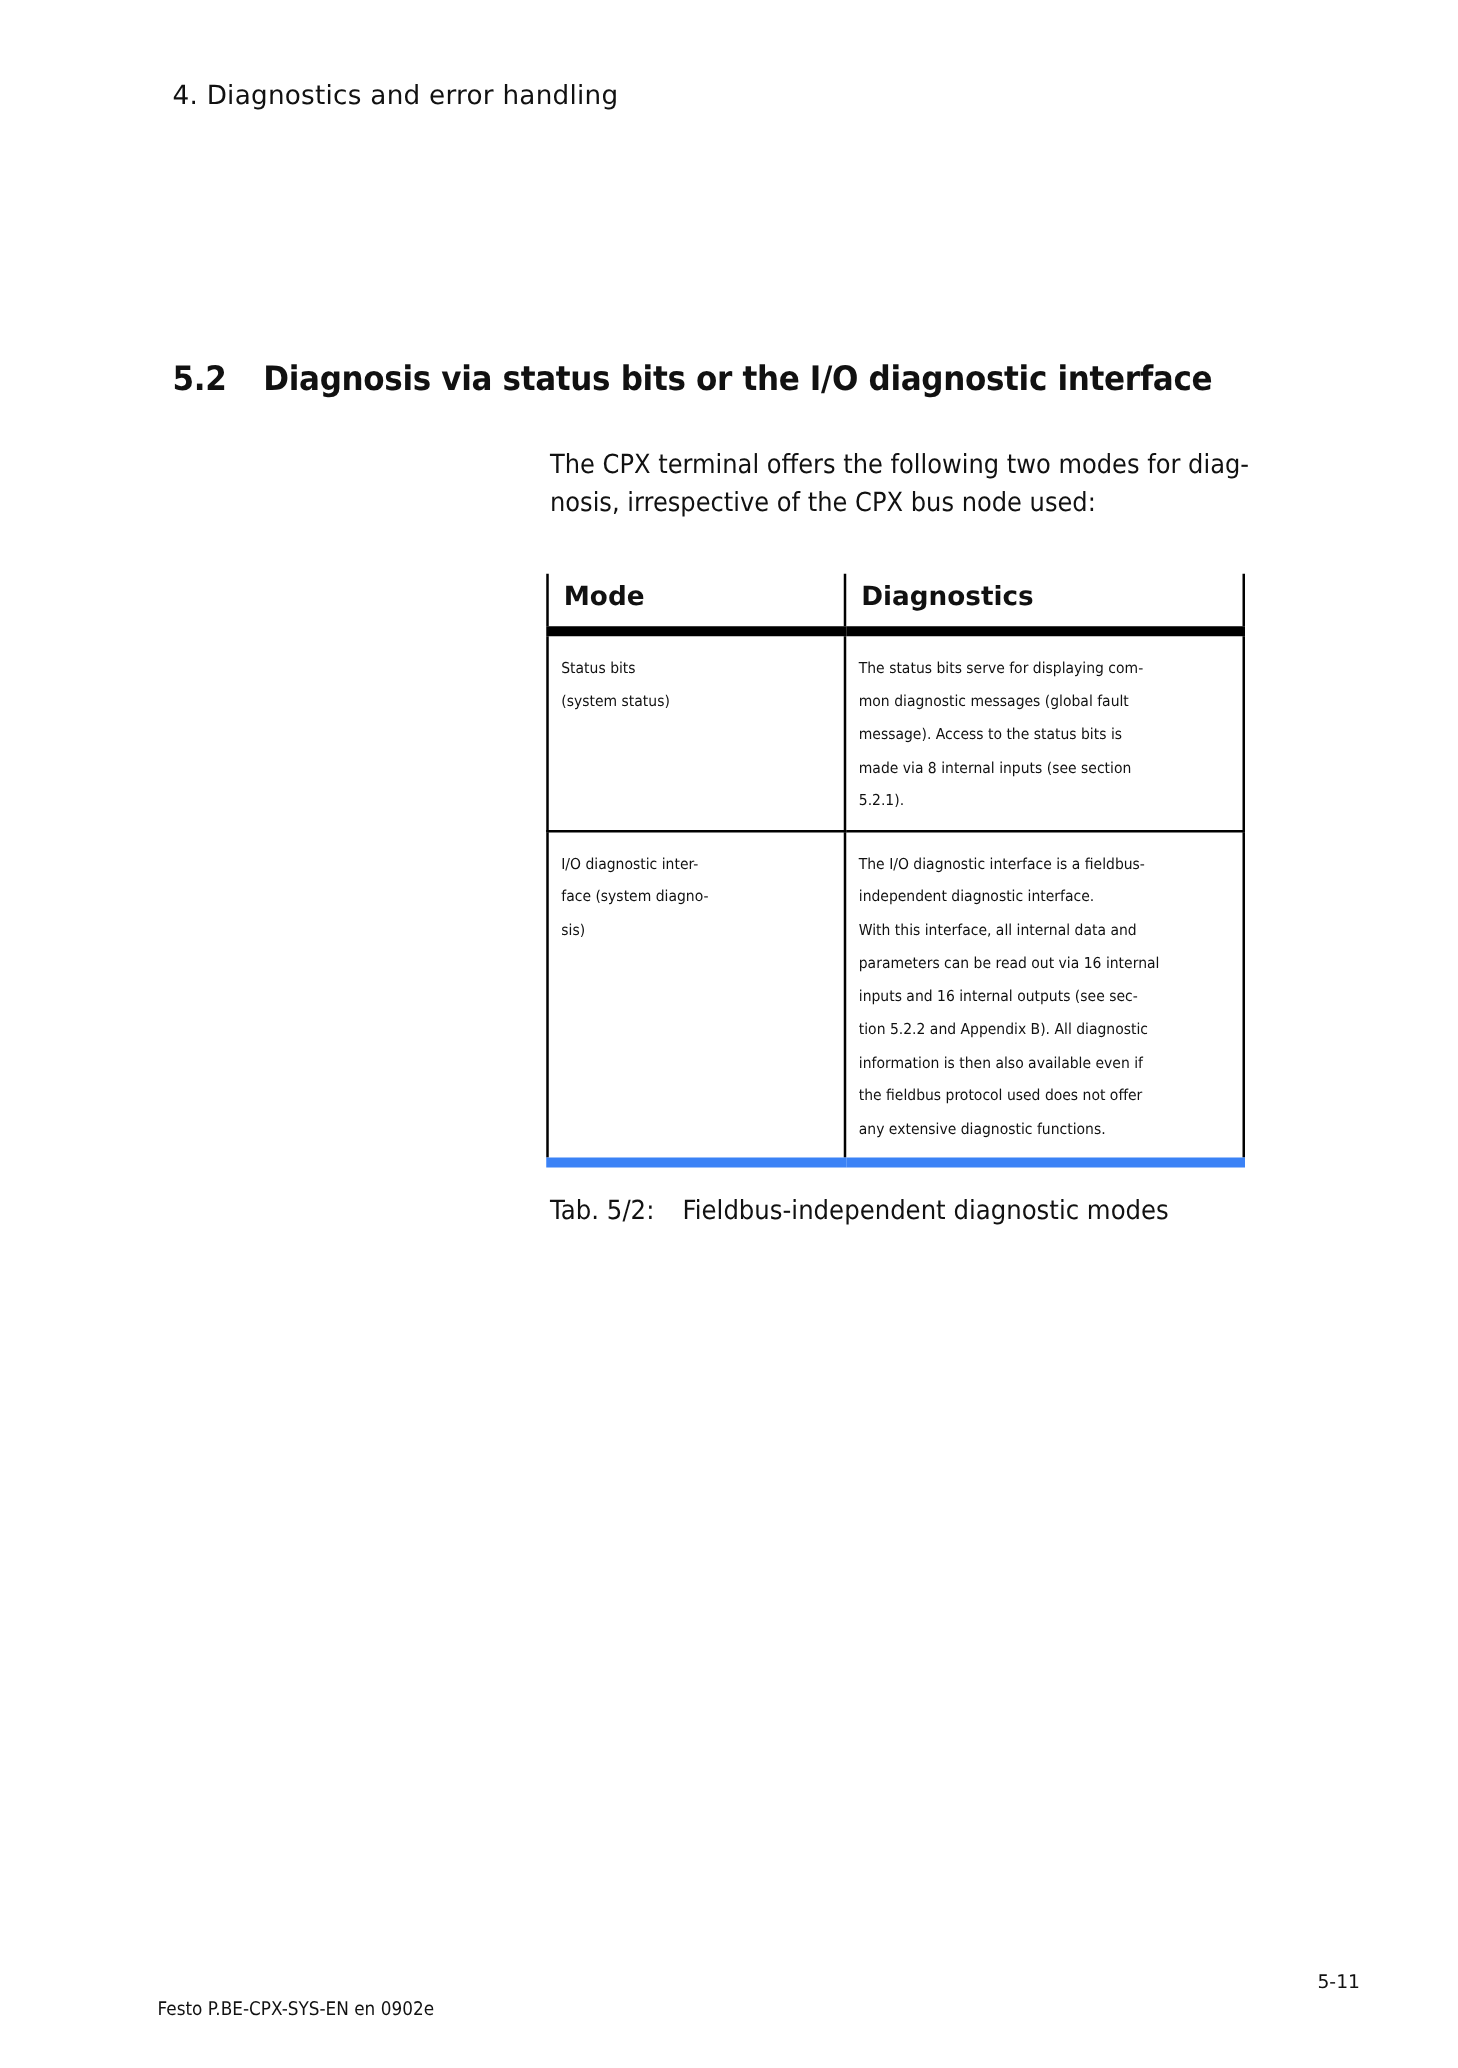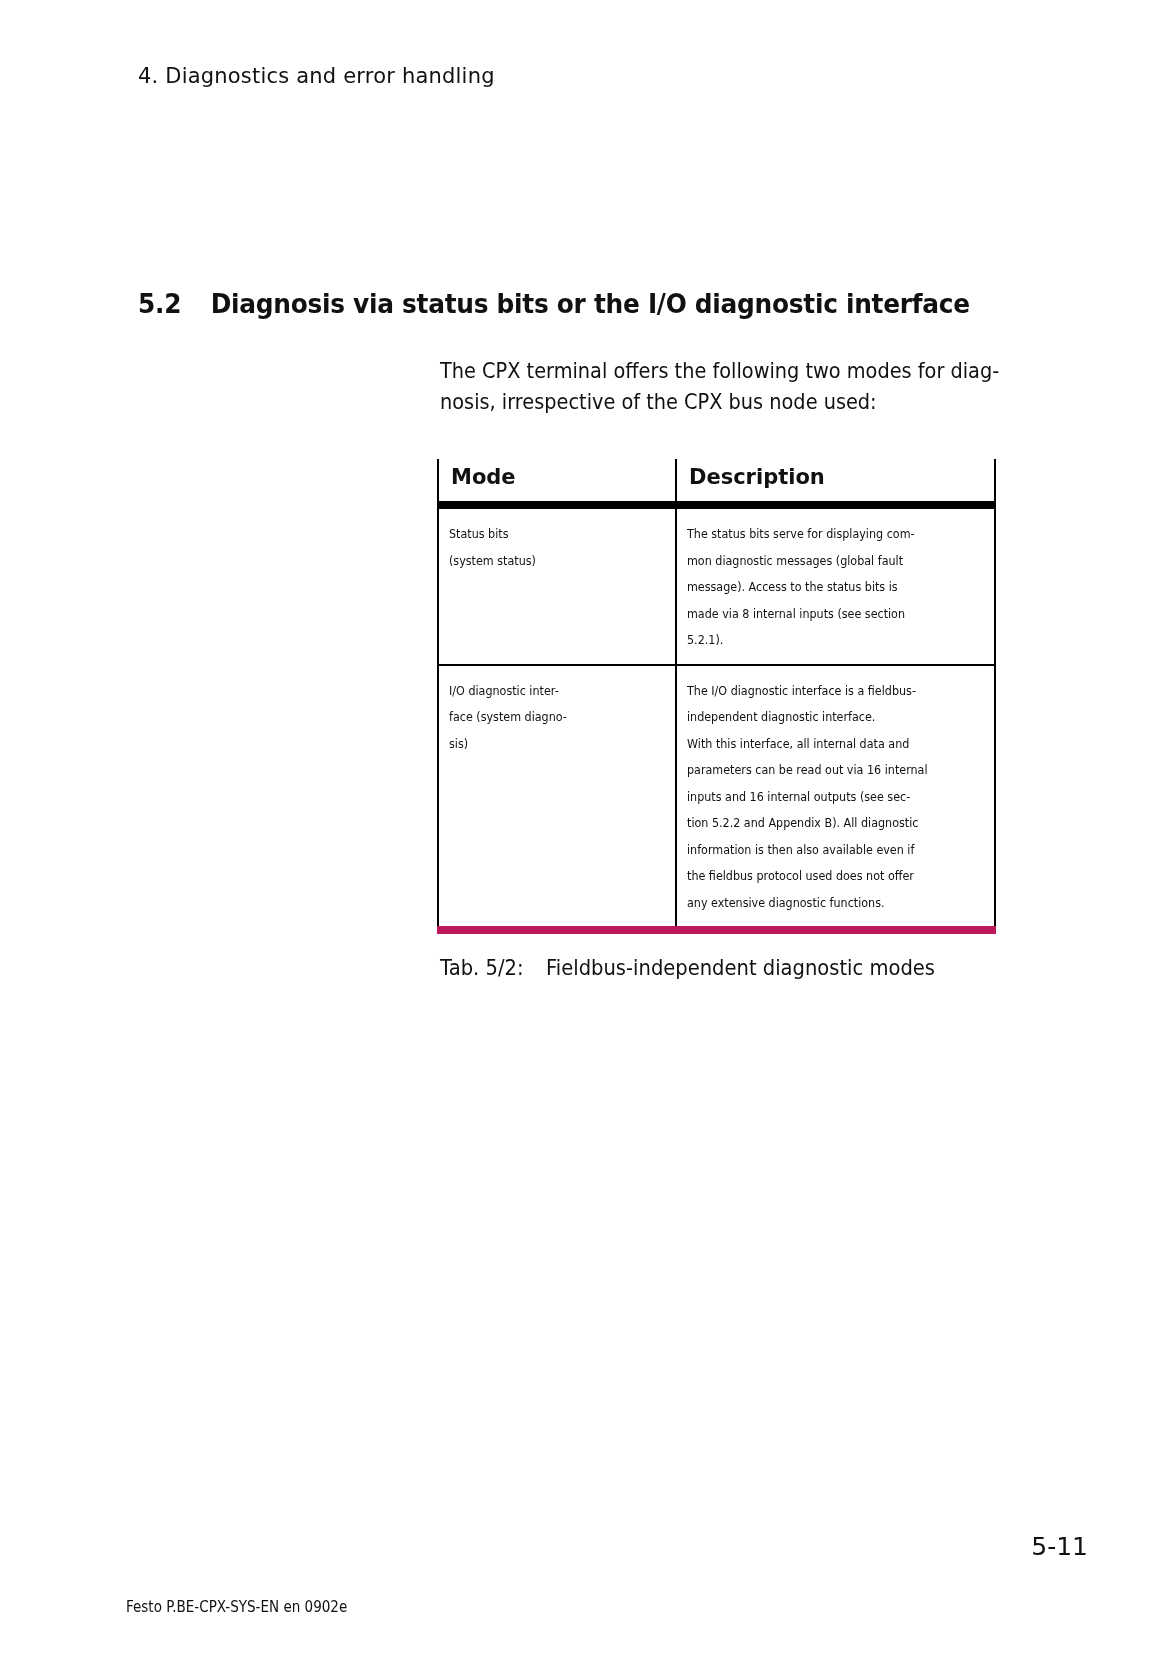--- a/index.html
+++ b/index.html
@@ -10,47 +10,47 @@
                      font-family: "DejaVu Sans", sans-serif; letter-spacing: -0.3px; transform: scaleX(0.92); transform-origin: left top; white-space: nowrap; }
   .section-heading .num { display: inline-block; width: 79px; }
   .intro { position: absolute; left: 440px; top: 356px; width: 620px; font-size: 21px; line-height: 31px;
            transform: scaleX(0.92); transform-origin: left top; }
   .intro span { display: block; white-space: nowrap; }
   table.modes { position: absolute; left: 437px; top: 459px; width: 559px; border-collapse: collapse; }
   table.modes th, table.modes td { border-left: 2px solid #000; border-right: 2px solid #000; vertical-align: top; text-align: left; }
   table.modes th { font-weight: bold; font-size: 21px; padding: 6px 10px 10px 12px; height: 26px; border-bottom: 8px solid #000; }
   table.modes td { font-size: 12px; line-height: 26.5px; padding: 12px 10px 10px 10px; }
   table.modes tr.row1 td { border-bottom: 2px solid #000; height: 130px; }
-  table.modes tr.row2 td { border-bottom: 8px solid #be185d; height: 236px; }
+  table.modes tr.row2 td { border-bottom: 8px solid #3b82f6; height: 236px; }
   .col-mode { width: 214px; }
   .cell-text span { display: block; white-space: nowrap; transform: scaleX(0.93); transform-origin: left top; }
   .caption { position: absolute; left: 440px; top: 956px; font-size: 21px; white-space: nowrap; transform: scaleX(0.93); transform-origin: left top; }
   .caption .label { display: inline-block; width: 114px; }
   .footer-left { position: absolute; left: 126px; top: 1598px; font-size: 15px; transform: scaleX(0.9); transform-origin: left top; white-space: nowrap; }
-  .footer-right { position: absolute; right: 78px; top: 1532px; font-size: 25px; }
+  .footer-right { position: absolute; right: 78px; top: 1576px; font-size: 15px; }
 </style>
 </head>
 <body>
 
 <div class="running-header">4.  Diagnostics and error handling</div>
 
 <div class="section-heading">
   <span class="num">5.2</span><span>Diagnosis via status bits or the I/O diagnostic interface</span>
 </div>
 
 <div class="intro">
   <span>The CPX terminal offers the following two modes for diag-</span>
   <span>nosis, irrespective of the CPX bus node used:</span>
 </div>
 
 <table class="modes">
   <thead>
     <tr>
       <th class="col-mode">Mode</th>
-      <th>Description</th>
+      <th>Diagnostics</th>
     </tr>
   </thead>
   <tbody>
     <tr class="row1">
       <td class="col-mode cell-text">
         <span>Status bits</span>
         <span>(system status)</span>
       </td>
       <td class="cell-text">
         <span>The status bits serve for displaying com-</span>

